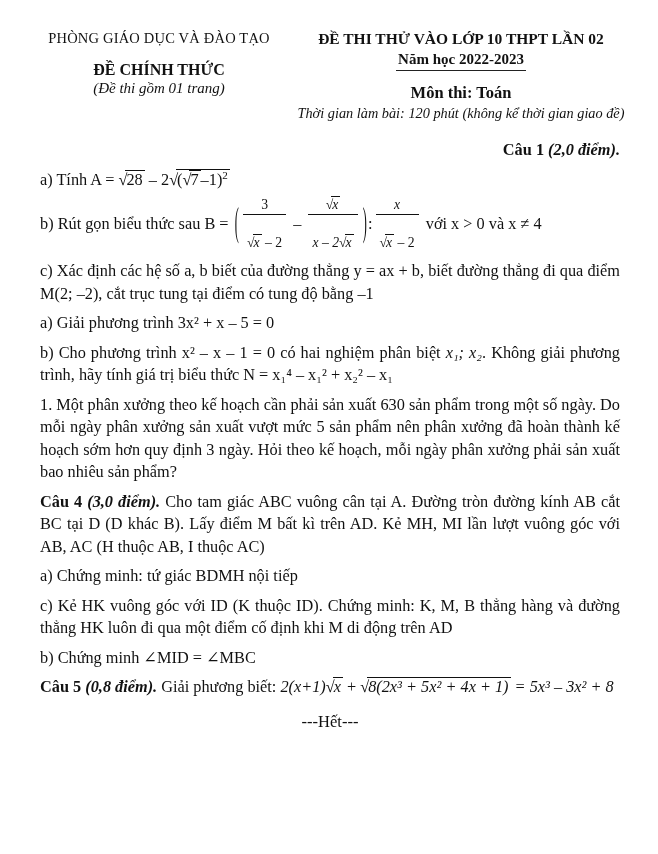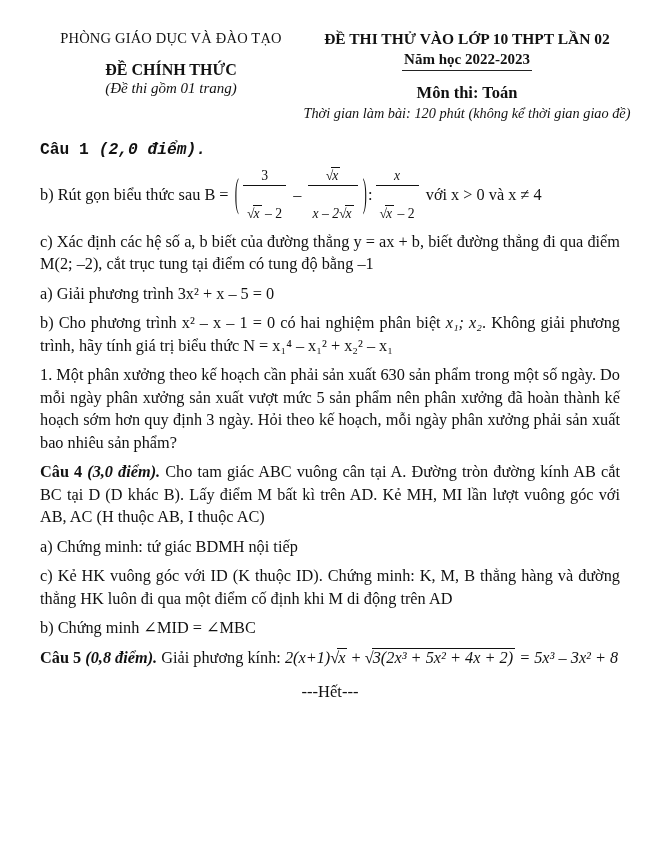--- a/index.html
+++ b/index.html
@@ -2,37 +2,37 @@
 <html><head>
 <meta charset="utf-8">
 <style>
   html,body{margin:0;padding:0;background:#fff;}
   .page{
     width:658px;height:854px;box-sizing:border-box;overflow:hidden;
     background:#fff;color:#111;
     font-family:"Liberation Serif","DejaVu Serif",serif;
   }
   
-  .header{display:flex;padding:30px 26px 0 40px;}
+  .header{display:flex;padding:30px 26px 0 28px;}
   .h-left{width:262px;text-align:center;}
   .h-right{flex:1;text-align:center;}
   .h-dept{font-size:14.5px;letter-spacing:.2px;}
   .h-school{display:inline-block;font-weight:bold;font-size:14.5px;
     border-bottom:1.6px solid #222;padding:1px 4px 4px;margin-top:1px;}
   .h-official{font-weight:bold;font-size:16px;margin-top:14px;}
   .h-pages{font-style:italic;font-size:15px;margin-top:1px;}
   .h-title{font-weight:bold;font-size:15.5px;}
   .h-year{display:inline-block;font-weight:bold;font-size:15px;
     border-bottom:1.6px solid #222;padding:0 2px 2px;margin-top:3px;}
   .h-subject{font-weight:bold;font-size:16.5px;margin-top:12px;}
   .h-time{font-style:italic;font-size:14.3px;margin-top:2px;}
   
   .main{padding:10px 38px 0 40px;font-size:16.3px;line-height:22.5px;text-align:justify;}
   .main p{margin:7px 0;}
-  .q-title{margin:11px 0 5px;text-align:left;font-family:Liberation Mono, monospace;}
+  .q-title{margin:11px 0 5px;text-align:right;}
   .b{font-weight:bold;}
   .bi{font-weight:bold;font-style:italic;}
   .i{font-style:italic;}
   
   .sq{display:inline-block;white-space:nowrap;}
   .rs::before{content:"\221A";}
   .rc{display:inline-block;border-top:1.2px solid #111;margin-left:-2px;padding:0 2px 0 1px;line-height:1.1;}
   sup.sp{font-size:.68em;vertical-align:super;line-height:0;}
   .frac{display:inline-block;vertical-align:middle;text-align:center;
     font-size:.84em;line-height:1.25;margin:0 3px;position:relative;top:-2px;}
@@ -60,32 +60,33 @@
       <div><span class="h-year">Năm học 2022-2023</span></div>
       <div class="h-subject">Môn thi: Toán</div>
       <div class="h-time">Thời gian làm bài: 120 phút (không kể thời gian giao đề)</div>
     </div>
   </div>
 
   <div class="main">
 
     <p class="q-title"><span class="b">Câu 1 </span><span class="bi">(2,0 điểm).</span></p>
 
+    <p class="formula"><span>a) Tính A = </span><span class="sq"><span class="rs"></span><span class="rc">28</span></span><span> – 2</span><span class="sq"><span class="rs"></span><span class="rc"><span>(</span><span class="sq"><span class="rs"></span><span class="rc">7</span></span><span>–1)</span><sup class="sp">2</sup></span></span></p>
 
     <p class="formula"><span>b) Rút gọn biểu thức sau B = </span><span class="bp">(</span><span class="frac"><span class="num">3</span><span class="den"><span class="sq"><span class="rs"></span><span class="rc i">x</span></span><span> – 2</span></span></span><span> – </span><span class="frac"><span class="num"><span class="sq"><span class="rs"></span><span class="rc i">x</span></span></span><span class="den"><span class="i">x – 2</span><span class="sq"><span class="rs"></span><span class="rc i">x</span></span></span></span><span class="bp">)</span><span>:</span><span class="frac"><span class="num i">x</span><span class="den"><span class="sq"><span class="rs"></span><span class="rc i">x</span></span><span> – 2</span></span></span><span> với x &gt; 0 và x ≠ 4</span></p>
 
     <p>c) Xác định các hệ số a, b biết của đường thẳng y = ax + b, biết đường thẳng đi qua điểm M(2; –2), cắt trục tung tại điểm có tung độ bằng –1</p>
 
     <p>a) Giải phương trình 3x² + x – 5 = 0</p>
     <p><span>b) Cho phương trình x² – x – 1 = 0 có hai nghiệm phân biệt </span><span class="i">x₁; x₂</span><span>. Không giải phương trình, hãy tính giá trị biểu thức N = x₁⁴ – x₁² + x₂² – x₁</span></p>
 
     <p>1. Một phân xưởng theo kế hoạch cần phải sản xuất 630 sản phẩm trong một số ngày. Do mỗi ngày phân xưởng sản xuất vượt mức 5 sản phẩm nên phân xưởng đã hoàn thành kế hoạch sớm hơn quy định 3 ngày. Hỏi theo kế hoạch, mỗi ngày phân xưởng phải sản xuất bao nhiêu sản phẩm?</p>
 
     <p><span class="b">Câu 4 </span><span class="bi">(3,0 điểm).</span><span> Cho tam giác ABC vuông cân tại A. Đường tròn đường kính AB cắt BC tại D (D khác B). Lấy điểm M bất kì trên AD. Kẻ MH, MI lần lượt vuông góc với AB, AC (H thuộc AB, I thuộc AC)</span></p>
     <p>a) Chứng minh: tứ giác BDMH nội tiếp</p>
     <p>c) Kẻ HK vuông góc với ID (K thuộc ID). Chứng minh: K, M, B thẳng hàng và đường thẳng HK luôn đi qua một điểm cố định khi M di động trên AD</p>
     <p>b) Chứng minh ∠MID = ∠MBC</p>
 
-    <p class="formula"><span class="b">Câu 5 </span><span class="bi">(0,8 điểm).</span><span> Giải phương kính: </span><span class="i">2(x+1)</span><span class="sq"><span class="rs"></span><span class="rc i">x</span></span><span> + </span><span class="sq"><span class="rs"></span><span class="rc i">3(2x³ + 5x² + 4x + 2)</span></span><span class="i"> = 5x³ – 3x² + 8</span></p>
+    <p class="formula"><span class="b">Câu 5 </span><span class="bi">(0,8 điểm).</span><span> Giải phương biết: </span><span class="i">2(x+1)</span><span class="sq"><span class="rs"></span><span class="rc i">x</span></span><span> + </span><span class="sq"><span class="rs"></span><span class="rc i">8(2x³ + 5x² + 4x + 1)</span></span><span class="i"> = 5x³ – 3x² + 8</span></p>
 
     <div class="footer">---Hết---</div>
   </div>
 </div>
 
 </body></html>

